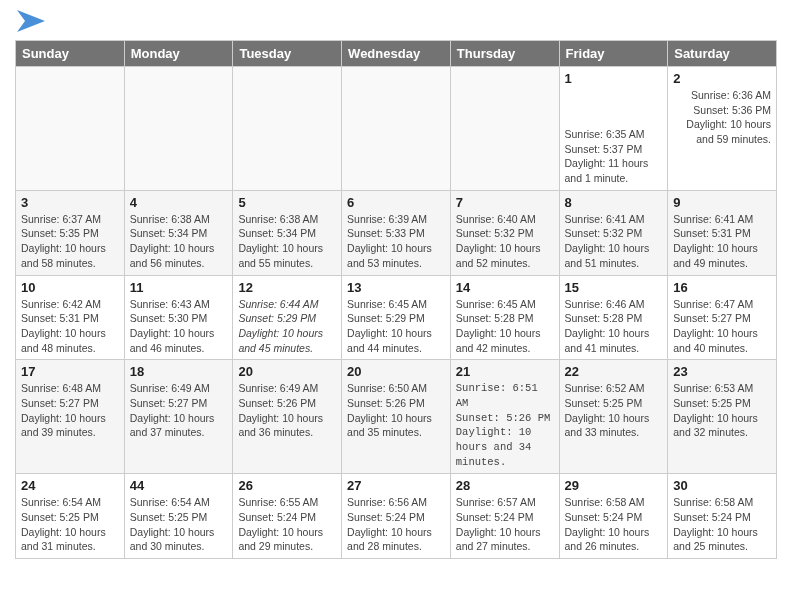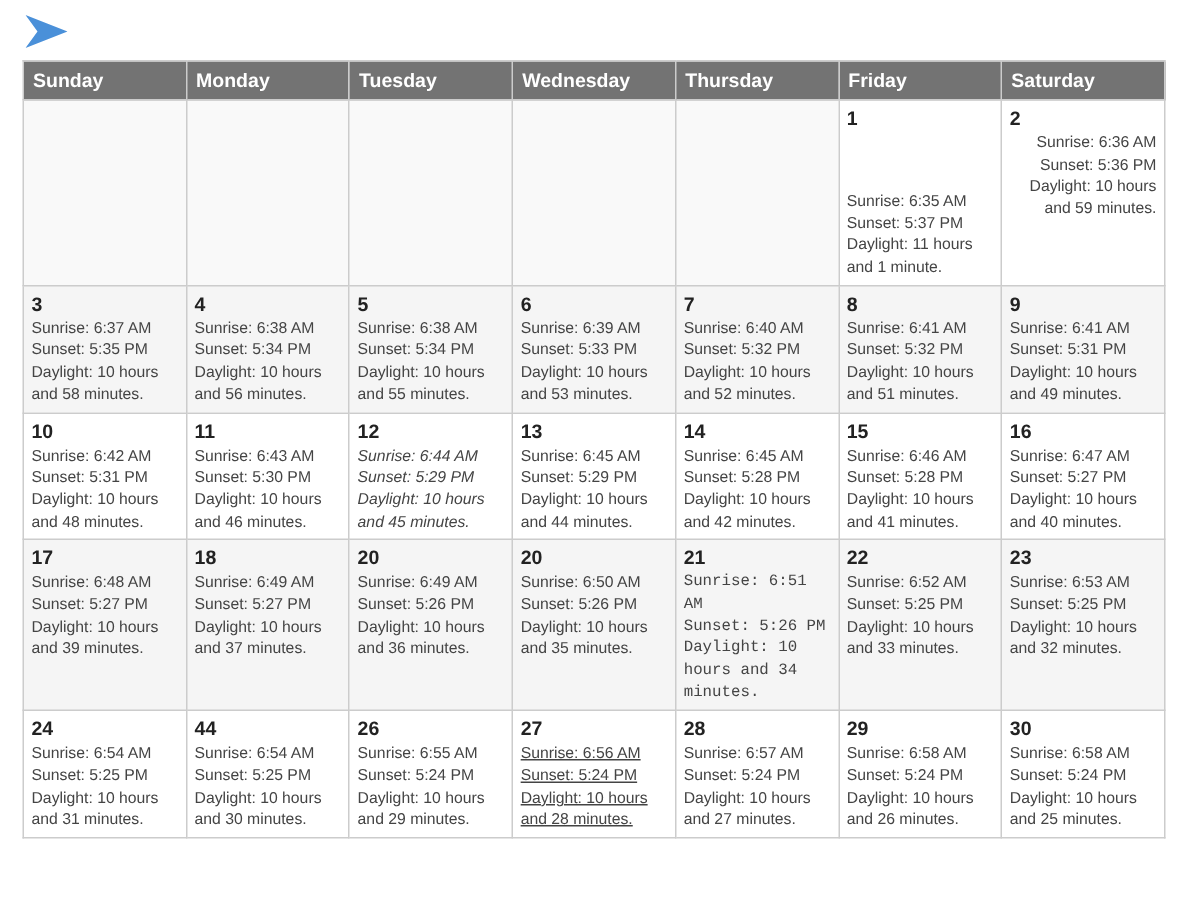--- a/index.html
+++ b/index.html
@@ -223,21 +223,21 @@
 Daylight: 10 hours and 30 minutes.</div>
           </td>
           <td>
             <div class="day-num">26</div>
             <div class="day-info" style="white-space: pre-line;">Sunrise: 6:55 AM
 Sunset: 5:24 PM
 Daylight: 10 hours and 29 minutes.</div>
           </td>
           <td>
             <div class="day-num">27</div>
-            <div class="day-info" style="white-space: pre-line; text-decoration: underline;">Sunrise: 6:56 AM
+            <div class="day-info" style="white-space: pre-line;">Sunrise: 6:56 AM
 Sunset: 5:24 PM
 Daylight: 10 hours and 28 minutes.</div>
           </td>
           <td>
             <div class="day-num">28</div>
             <div class="day-info" style="white-space: pre-line;">Sunrise: 6:57 AM
 Sunset: 5:24 PM
 Daylight: 10 hours and 27 minutes.</div>
           </td>
           <td>

